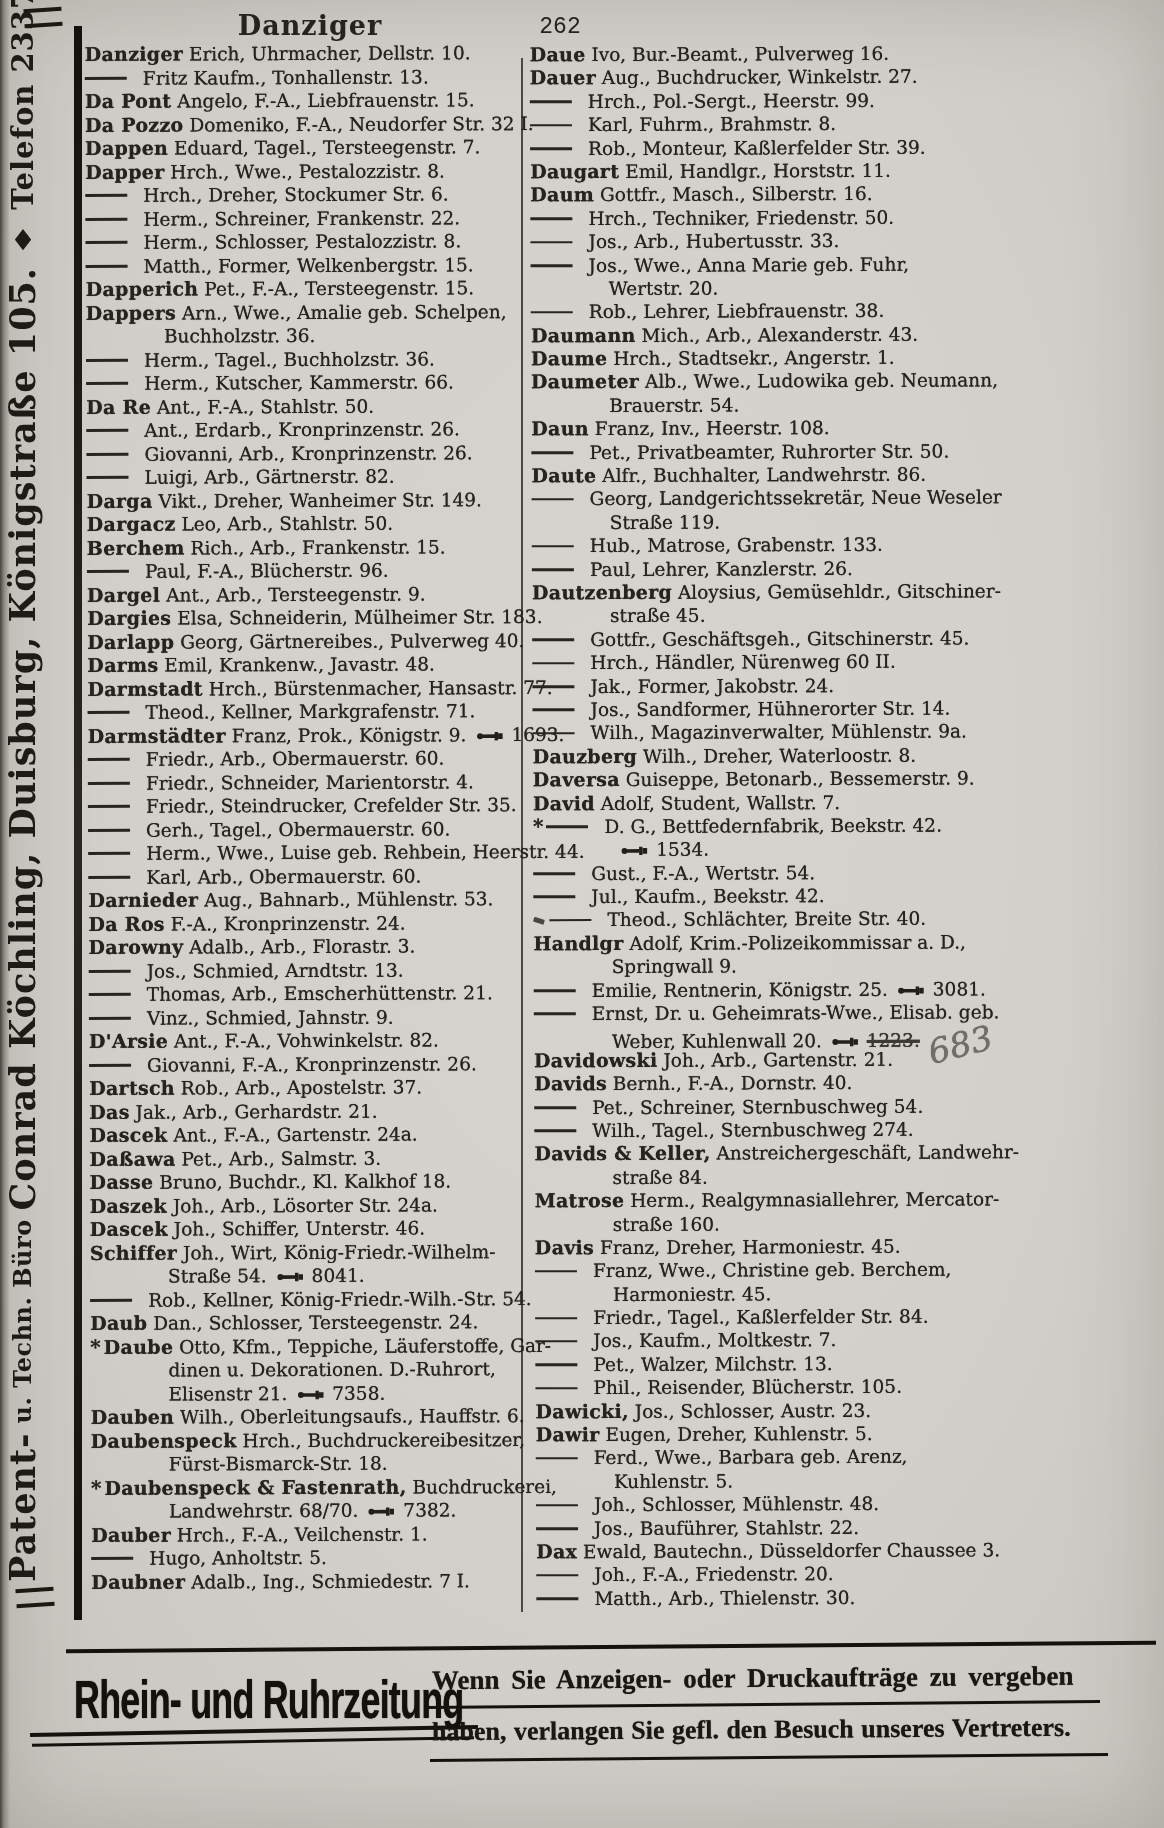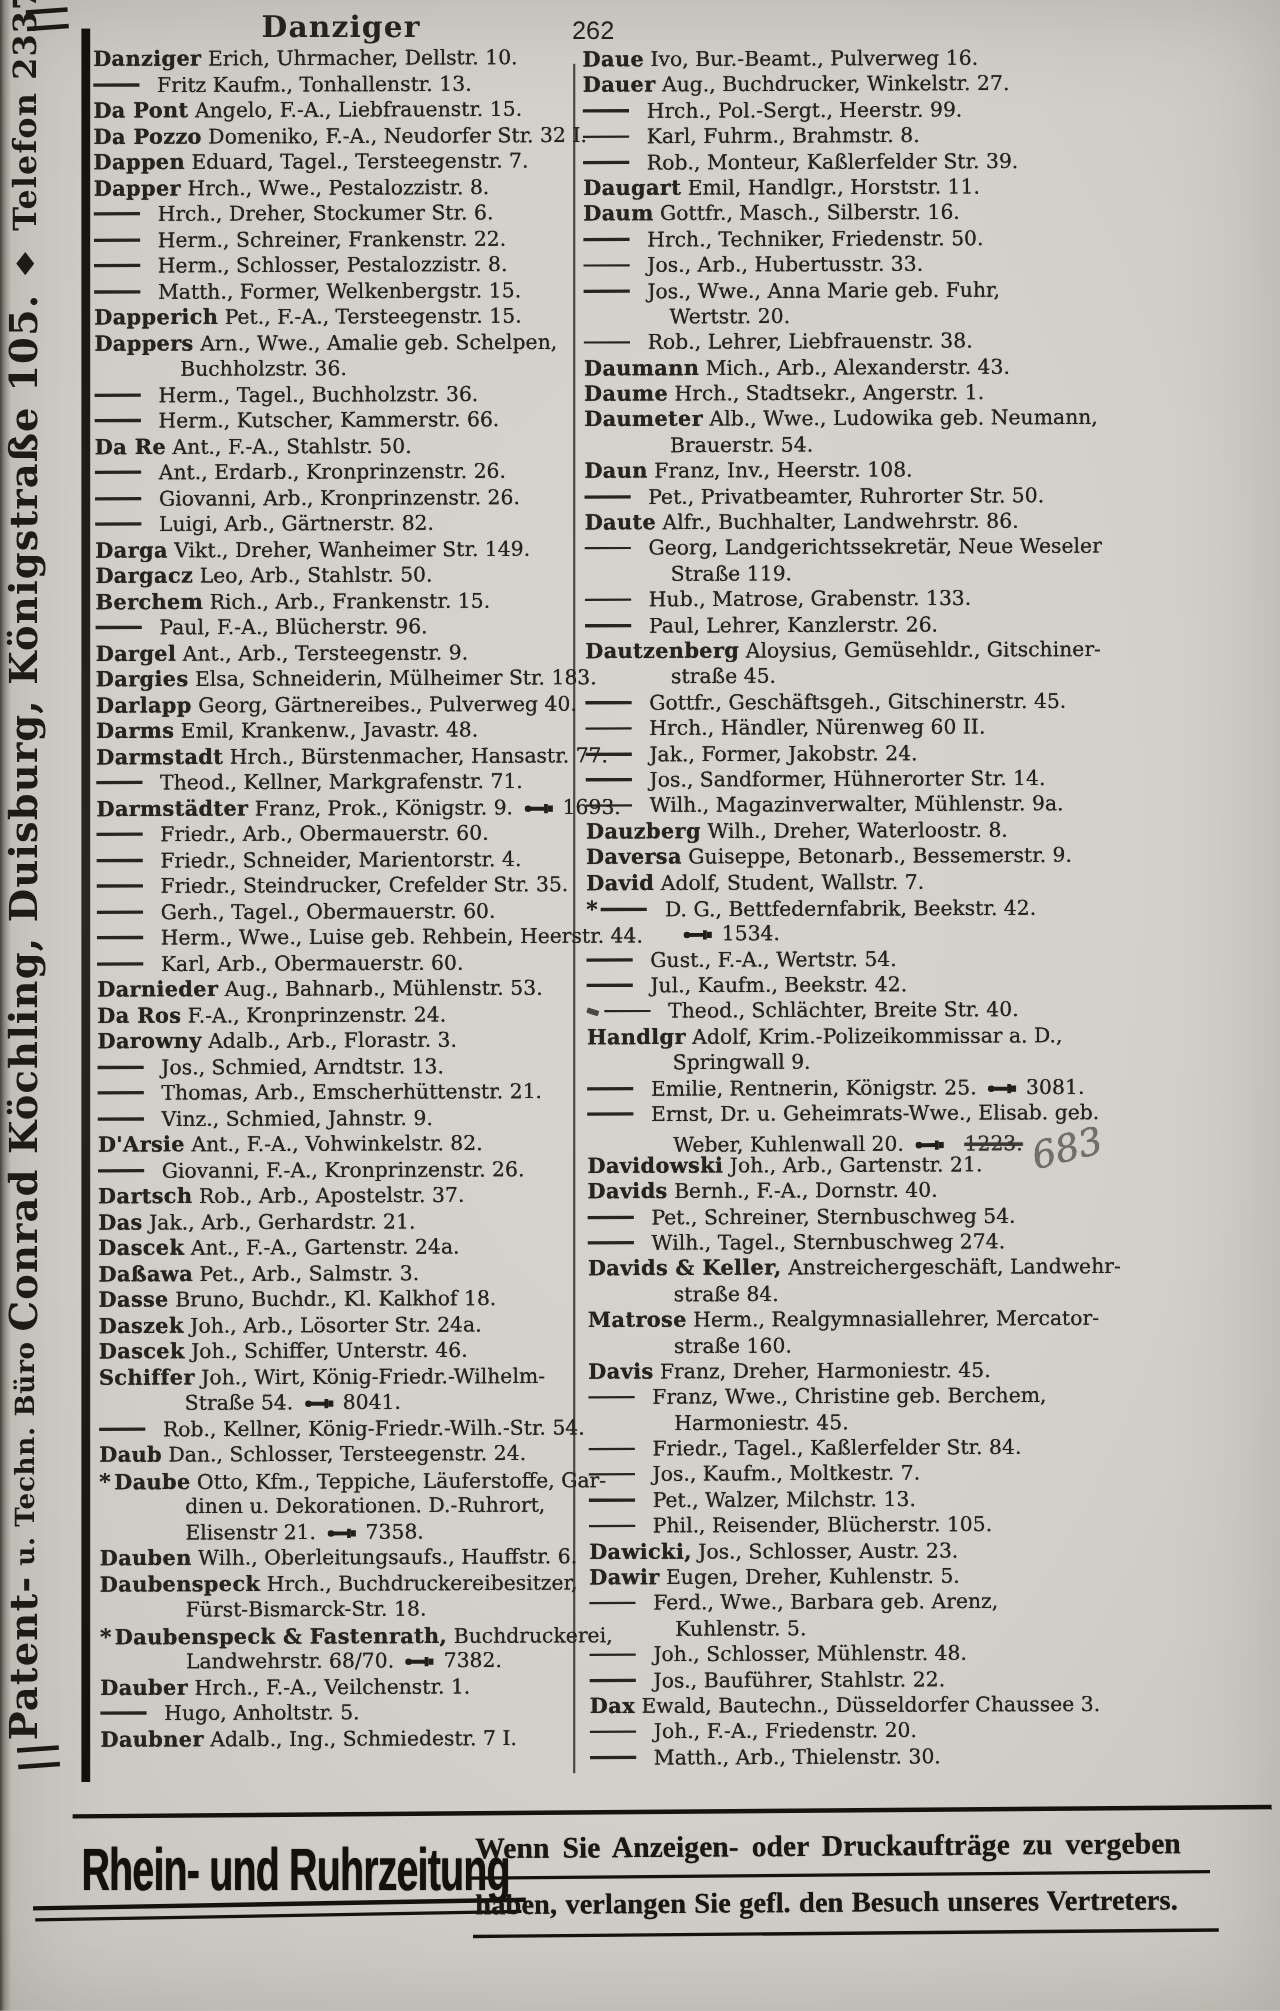--- a/index.html
+++ b/index.html
@@ -36,39 +36,39 @@
   .dbl-top{left:24px;top:8px;transform:rotate(-4deg);}
   .dbl-bottom{left:16px;top:1588px;transform:rotate(-4deg);}
   .divider-bar{
     position:absolute;left:74px;top:26px;width:8px;height:1594px;
     background:linear-gradient(180deg,#14110c,#2a2620 50%,#14110c);
   }
   
   .hdr{position:absolute;top:10px;font-weight:bold;font-size:27px;letter-spacing:1px;}
   .hdr-left{left:150px;width:320px;text-align:center;}
   .hdr-right{left:660px;width:280px;text-align:center;}
-  .page-num{position:absolute;top:14px;left:520px;width:80px;font-size:23px;font-family:Liberation Sans, sans-serif;}
+  .page-num{position:absolute;top:14px;left:520px;width:80px;text-align:center;font-size:23px;font-family:Liberation Mono, monospace;}
   
   .col{position:absolute;top:42px;transform:rotate(-0.25deg);}
   .col-left{left:88px;width:436px;}
   .col-right{left:533px;width:626px;}
   .col-divider{position:absolute;left:521px;top:58px;width:2px;height:1554px;background:#33302a;opacity:.85;}
   .line{
     white-space:nowrap;height:23.5px;line-height:23.5px;font-size:18.5px;
     text-shadow:0 0 .7px rgba(34,30,24,.85);
   }
   .col-right .line{height:23.4px;line-height:23.4px;}
   .cont{padding-left:78px;}
   .lead{font-weight:bold;font-size:19px;letter-spacing:.3px;}
   .dash{display:inline-block;width:42px;height:2.6px;background:#28251f;vertical-align:5px;margin-right:16px;}
   .star{font-weight:bold;font-size:20px;margin-right:3px;}
   .pencil-mark{display:inline-block;width:11px;height:5px;background:#4a4741;transform:rotate(18deg);margin-right:5px;border-radius:1px;vertical-align:3px;}
   .phone{margin-left:10px;margin-right:5px;}
   .phone svg{vertical-align:-1px;}
-  .struck{text-decoration:line-through;text-decoration-thickness:3px;text-decoration-color:#3d3a34;color:#35322c;margin-left:10px;}
+  .struck{text-decoration:line-through;text-decoration-thickness:3px;text-decoration-color:#3d3a34;color:#35322c;}
   .hand{
     display:inline-block;color:#5f5d57;font-style:italic;font-size:34px;
     transform:rotate(-14deg);position:relative;top:10px;margin-left:8px;
     font-family:"DejaVu Serif",serif;opacity:.85;
   }
   
   .footer{position:absolute;left:0;top:0;width:1164px;height:1828px;pointer-events:none;margin-top:27px;}
   .rule{position:absolute;background:#15120d;height:4px;}
   .rule-a{left:66px;top:1618px;width:1090px;transform:rotate(-0.45deg);}
   .rule-b1{left:30px;top:1702px;width:448px;transform:rotate(-1deg);}

